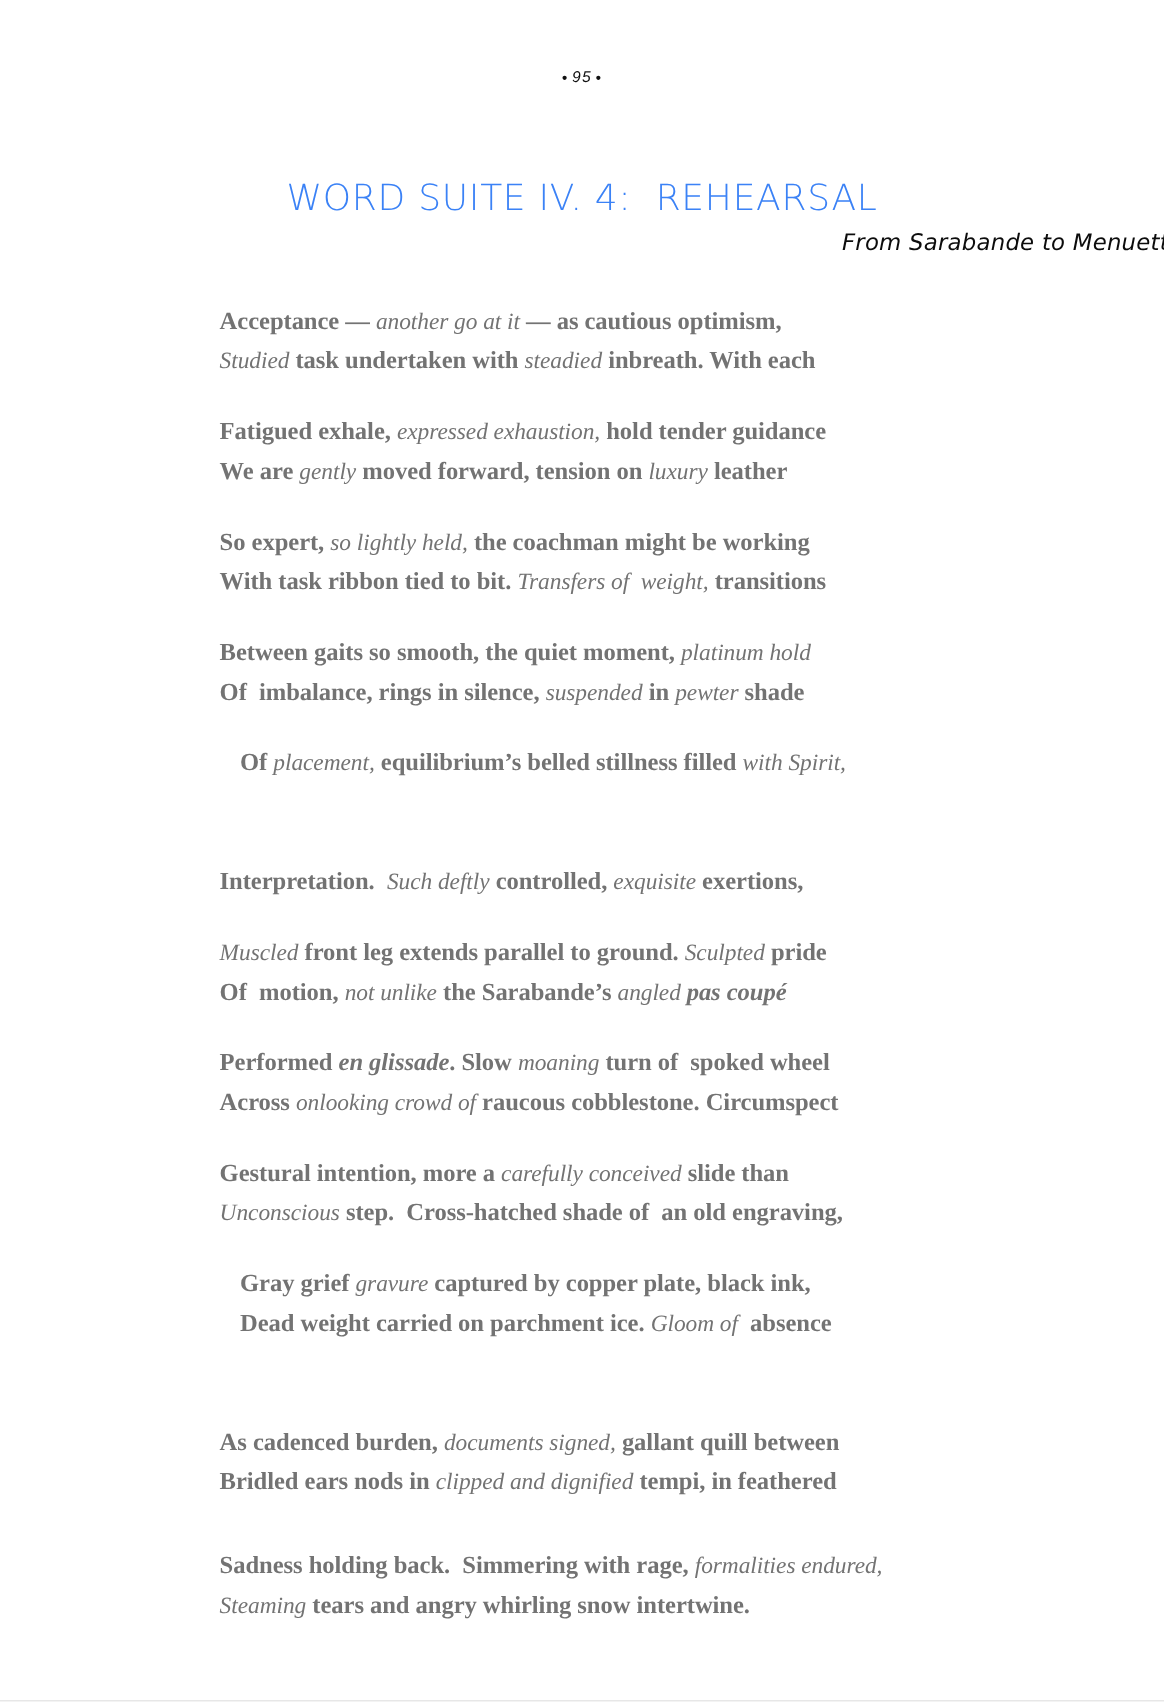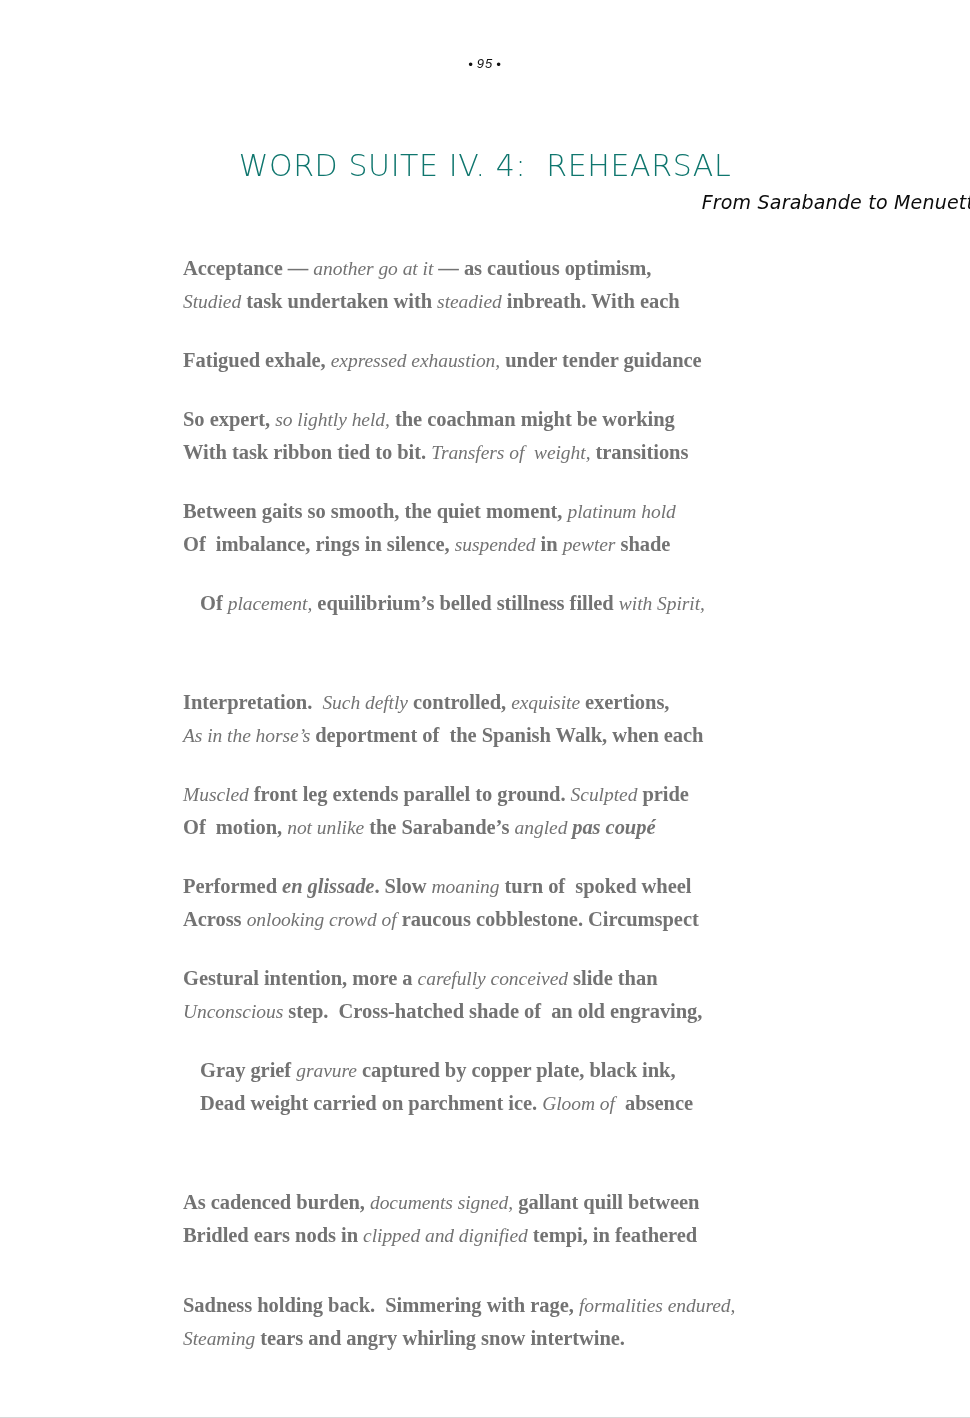--- a/index.html
+++ b/index.html
@@ -45,21 +45,21 @@
   .title {
     position: absolute;
     top: 128px;
     left: 0;
     width: 970px;
     text-align: center;
     font-family: "DejaVu Sans", "Liberation Sans", sans-serif;
     font-weight: 300;
     font-size: 30px;
     letter-spacing: 0.6px;
-    color: #0f766e;
+    color: #3b82f6;
     white-space: pre;
   }
   .subtitle {
     position: absolute;
     top: 175px;
     left: 16px;
     width: 970px;
     text-align: right;
     font-family: "DejaVu Sans", "Liberation Sans", sans-serif;
     font-style: italic;
@@ -118,36 +118,36 @@
 
   <h1 class="title">WORD SUITE IV. 4:  REHEARSAL</h1>
   <h2 class="subtitle">From Sarabande to Menuette</h2>
 
   <div id="poem">
       <div class="stanza">
         <div class="line"><span>Acceptance — </span><em>another go at it</em><span> — as cautious optimism,</span></div>
         <div class="line"><em>Studied</em><span> task undertaken with </span><em>steadied</em><span> inbreath. With each</span></div>
       </div>
       <div class="stanza">
-        <div class="line"><span>Fatigued exhale, </span><em>expressed exhaustion,</em><span> under tender guidance</span></div>
+        <div class="line"><span>Fatigued exhale, </span><em>expressed exhaustion,</em><span> hold tender guidance</span></div>
+        <div class="line"><span>We are </span><em>gently</em><span> moved forward, tension on </span><em>luxury</em><span> leather</span></div>
       </div>
       <div class="stanza">
         <div class="line"><span>So expert, </span><em>so lightly held,</em><span> the coachman might be working</span></div>
         <div class="line"><span>With task ribbon tied to bit. </span><em>Transfers of  weight,</em><span> transitions</span></div>
       </div>
       <div class="stanza">
         <div class="line"><span>Between gaits so smooth, the quiet moment, </span><em>platinum hold</em></div>
         <div class="line"><span>Of  imbalance, rings in silence, </span><em>suspended</em><span> in </span><em>pewter</em><span> shade</span></div>
       </div>
       <div class="stanza section-end">
         <div class="line"><span>Of </span><em>placement,</em><span> equilibrium’s belled stillness filled </span><em>with Spirit,</em></div>
       </div>
       <div class="stanza">
         <div class="line"><span>Interpretation.  </span><em>Such deftly</em><span> controlled, </span><em>exquisite</em><span> exertions,</span></div>
-        <div class="line"><em>As in the horse’s</em><span> deportment of  the Spanish Walk, when each</span></div>
       </div>
       <div class="stanza">
         <div class="line"><em>Muscled</em><span> front leg extends parallel to ground. </span><em>Sculpted</em><span> pride</span></div>
         <div class="line"><span>Of  motion, </span><em>not unlike</em><span> the Sarabande’s </span><em>angled </em><em class="bi">pas coupé</em></div>
       </div>
       <div class="stanza">
         <div class="line"><span>Performed </span><em class="bi">en glissade</em><span>. Slow </span><em>moaning</em><span> turn of  spoked wheel</span></div>
         <div class="line"><span>Across </span><em>onlooking crowd of</em><span> raucous cobblestone. Circumspect</span></div>
       </div>
       <div class="stanza">

